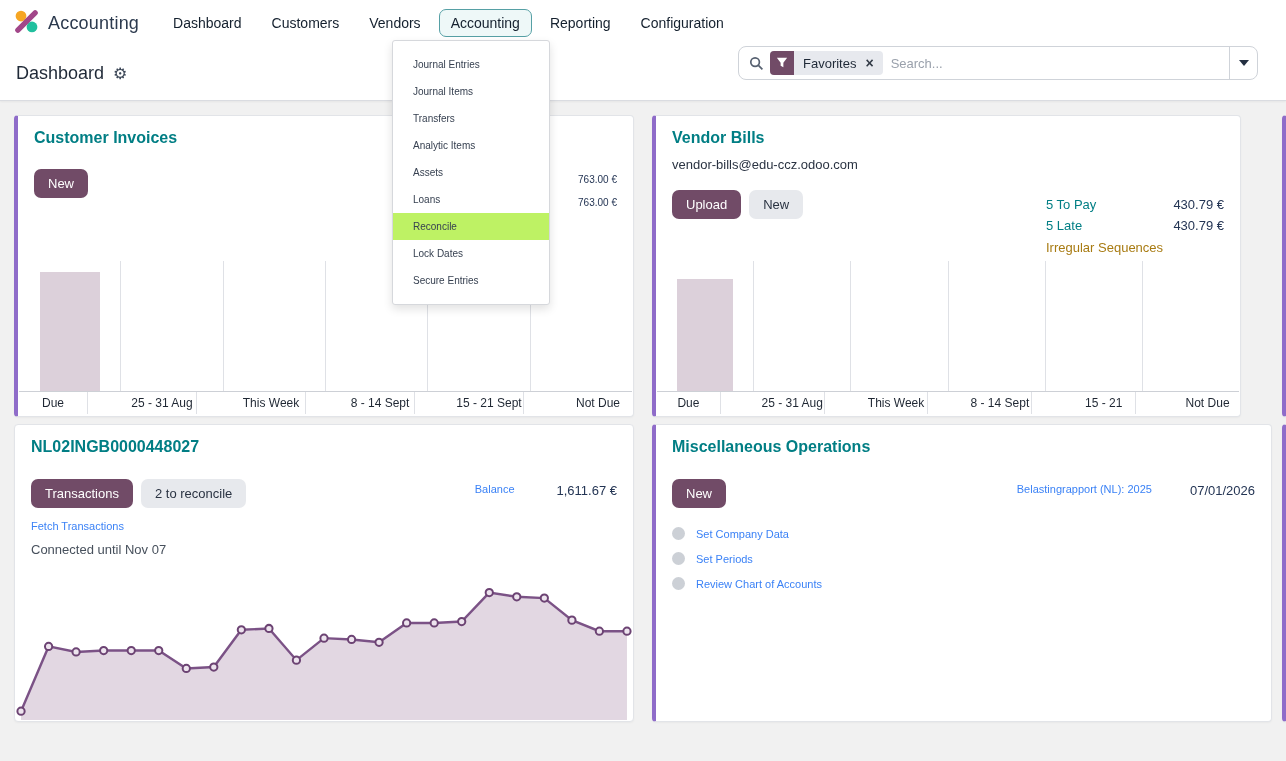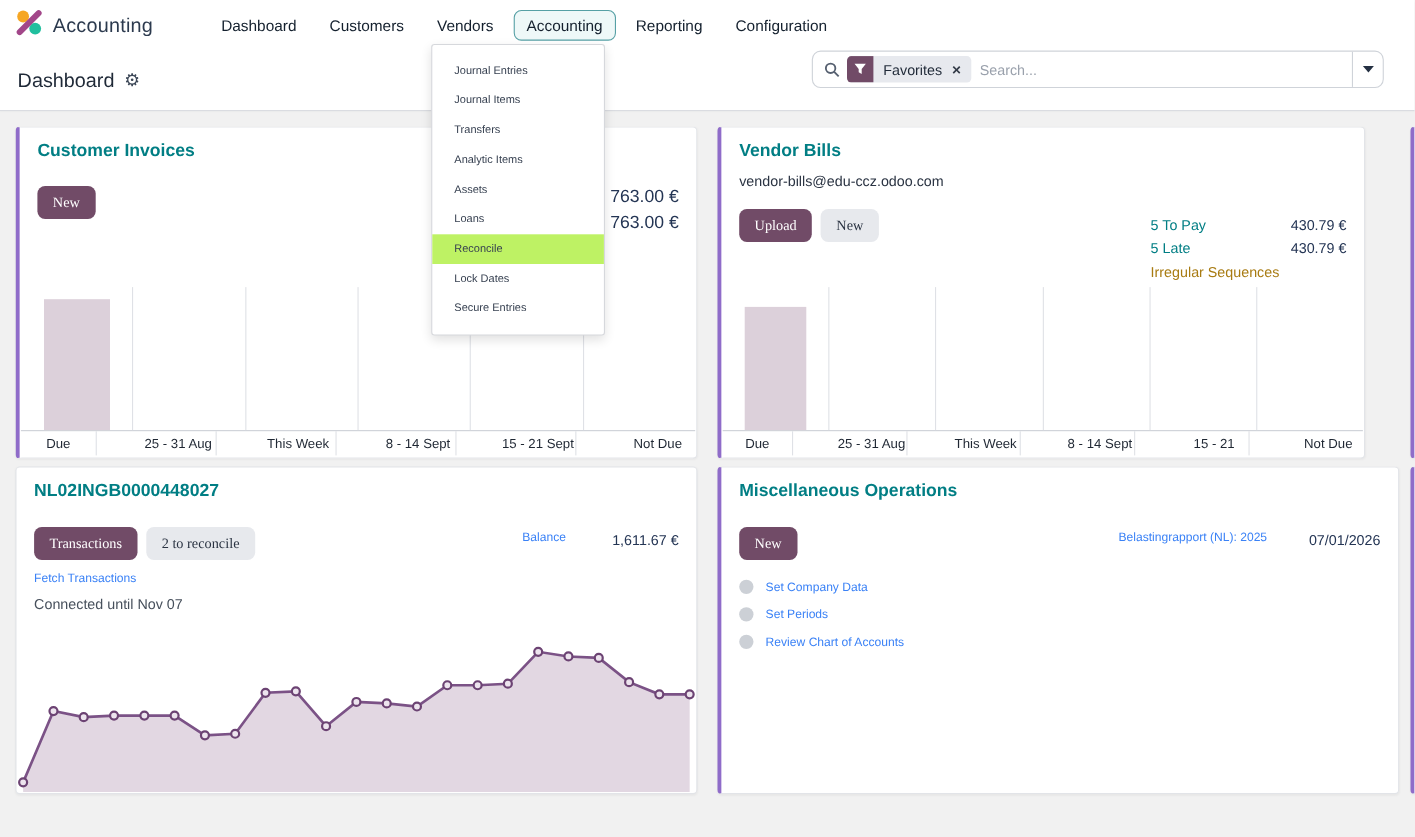--- a/index.html
+++ b/index.html
@@ -2,21 +2,21 @@
 <html><head>
 <meta charset="utf-8">
 <style>
   * { margin:0; padding:0; box-sizing:border-box; }
   html,body { width:1286px; height:761px; overflow:hidden;
     font-family:"Liberation Sans", sans-serif; background:#f1f1f1; color:#1f2937; }
 
   
   .header { position:absolute; top:0; left:0; width:1286px; height:101px; background:#fff;
     border-bottom:1px solid #dadce1; box-shadow:0 1px 2px rgba(0,0,0,.05); z-index:5; }
-  .navrow { height:46px; display:flex; align-items:center; padding-left:14px;gap:28px; }
+  .navrow { height:46px; display:flex; align-items:center; padding-left:14px; }
   .brand { display:flex; align-items:center; gap:9px; cursor:pointer; }
   .brand-name { font-size:18px; color:#2c3a4e; letter-spacing:.2px; }
   .nav-items { display:flex; align-items:center; margin-left:22px; gap:6px; }
   .nav-item { font-size:14px; color:#14202e; padding:5px 11px; border:1px solid transparent;
     border-radius:7px; cursor:pointer; white-space:nowrap; }
   .nav-item.active { border-color:#56a0a5; background:#eef8f8; }
 
   .controlrow { height:54px; display:flex; align-items:center; padding-left:16px; position:relative; }
   .page-title { font-size:18px; color:#1f2937; }
   .gear { font-size:16px; color:#3c4757; margin-left:9px; cursor:pointer; }
@@ -55,25 +55,25 @@
   .card4 { left:652px; top:323px; width:620px; height:298px; }
   .sliver { left:1282px; width:12px; }
   .sliver1 { top:14px; height:302px; }
   .sliver2 { top:323px; height:298px; }
 
   .card-title { position:absolute; top:13px; left:16px; font-size:16px; font-weight:bold;
     color:#017E84; cursor:pointer; }
   .card-sub { position:absolute; top:41px; left:16px; font-size:13px; color:#2a3342; }
   .btn-row { position:absolute; left:16px; display:flex; gap:8px; }
   .btn { font-size:13px; font-weight:500; border:none; border-radius:7px; padding:7px 14px;
-    cursor:pointer; font-family:Liberation Serif, serif; }
+    cursor:pointer; font-family:Liberation Sans, sans-serif; }
   .btn.primary { background:#714B67; color:#fff; }
   .btn.secondary { background:#e7e9ed; color:#2a3342; }
 
-  .amounts { position:absolute; right:16px; top:52px; text-align:right; font-size:16px;
+  .amounts { position:absolute; right:16px; top:52px; text-align:right; font-size:10px;
     color:#243554; line-height:23px; }
   .side-table { position:absolute; right:16px; width:178px; font-size:13px; line-height:21px; }
   .side-row { display:flex; justify-content:space-between; }
   .side-label { color:#017E84; cursor:pointer; }
   .side-value { color:#243554; }
   .warning-link { color:#a87b12; cursor:pointer; margin-top:1px; }
 
   .teal-link { color:#3b82f6; font-size:11px; cursor:pointer; }
   .muted-text { color:#47505c; font-size:13px; }
 

